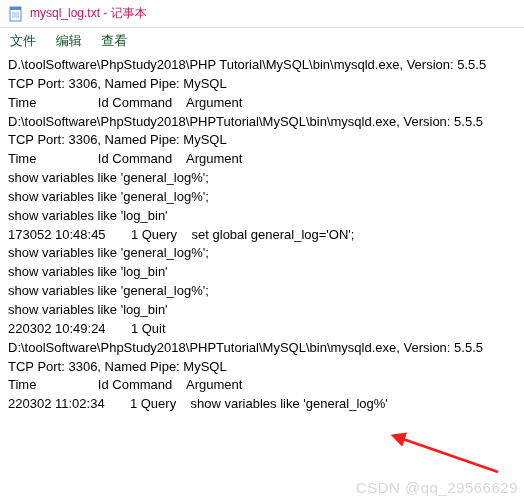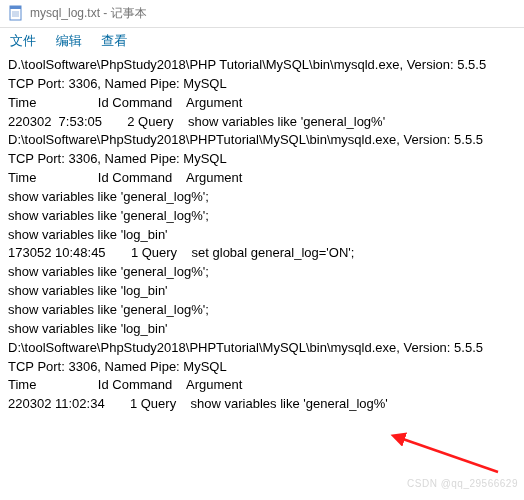--- a/index.html
+++ b/index.html
@@ -1,24 +1,24 @@
 <!DOCTYPE html>
 <html><head>
 <meta charset="utf-8">
 <style>
 html,body{margin:0;padding:0;width:524px;height:500px;overflow:hidden;background:#fff;font-family:"Microsoft YaHei","Segoe UI",Arial,sans-serif;color:#000}
-.titlebar{display:flex;align-items:flex-start;padding:5px 8px;font-size:12px;color:#737373;border-bottom:1px solid #e0e0e0;background:#fff}
+.titlebar{display:flex;align-items:flex-end;padding:5px 8px;font-size:12px;color:#be185d;border-bottom:1px solid #e0e0e0;background:#fff}
 .titlebar .icon{width:16px;height:16px;display:flex;align-items:center;justify-content:center;margin-right:6px}
-.menubar{padding:4px 10px 6px 10px;font-size:13px;color:#0369a1}
+.menubar{padding:4px 10px 6px 10px;font-size:13px;color:#14532d}
 .menubar span{margin-right:16px}
 .body{padding:0 8px 0 8px;font-size:13px;line-height:1.45;letter-spacing:0;font-family:"Segoe UI","Microsoft YaHei",Arial,sans-serif;white-space:nowrap}
 .body .line{white-space:pre}
 .arrow{position:absolute;pointer-events:none}
 .wrap{position:relative;width:524px;height:500px}
-.watermark{position:absolute;right:6px;bottom:11px;font-size:10px;color:#d8d8d8;letter-spacing:0.5px}
+.watermark{position:absolute;right:6px;bottom:4px;font-size:15px;color:#d8d8d8;letter-spacing:0.5px}
 </style>
 </head>
 <body>
 <div class="wrap">
 
 <div class="titlebar">
   <span class="icon">
     <svg width="16" height="16" viewBox="0 0 16 16">
       <rect x="2" y="1" width="11" height="14" fill="#fff" stroke="#5b8bd0" stroke-width="1"></rect>
       <rect x="2" y="1" width="11" height="3" fill="#5b8bd0"></rect>
@@ -33,32 +33,32 @@
 <div class="menubar">
   <span>文件</span>
   <span>编辑</span>
   <span>查看</span>
 </div>
 
 <div class="body" id="body">
       <div class="line">D.\toolSoftware\PhpStudy2018\PHP Tutorial\MySQL\bin\mysqld.exe, Version: 5.5.5</div>
       <div class="line">TCP Port: 3306, Named Pipe: MySQL</div>
       <div class="line">Time                 Id Command    Argument</div>
-      <div class="line">220302  7:53:05       2 Query    show variables like 'general_log%'</div>
       <div class="line">D:\toolSoftware\PhpStudy2018\PHPTutorial\MySQL\bin\mysqld.exe, Version: 5.5.5</div>
       <div class="line">TCP Port: 3306, Named Pipe: MySQL</div>
       <div class="line">Time                 Id Command    Argument</div>
       <div class="line">show variables like 'general_log%';</div>
       <div class="line">show variables like 'general_log%';</div>
       <div class="line">show variables like 'log_bin'</div>
       <div class="line">173052 10:48:45       1 Query    set global general_log='ON';</div>
       <div class="line">show variables like 'general_log%';</div>
       <div class="line">show variables like 'log_bin'</div>
       <div class="line">show variables like 'general_log%';</div>
       <div class="line">show variables like 'log_bin'</div>
+      <div class="line">220302 10:49:24       1 Quit</div>
       <div class="line">D:\toolSoftware\PhpStudy2018\PHPTutorial\MySQL\bin\mysqld.exe, Version: 5.5.5</div>
       <div class="line">TCP Port: 3306, Named Pipe: MySQL</div>
       <div class="line">Time                 Id Command    Argument</div>
       <div class="line">220302 11:02:34       1 Query    show variables like 'general_log%'</div>
     </div>
 
 <svg class="arrow" style="left:388px;top:430px" width="120" height="50">
   <defs>
     <marker id="ah" markerWidth="8" markerHeight="8" refX="2" refY="3" orient="auto">
       <path d="M0,0 L6,3 L0,6 Z" fill="#ff1a1a"></path>

